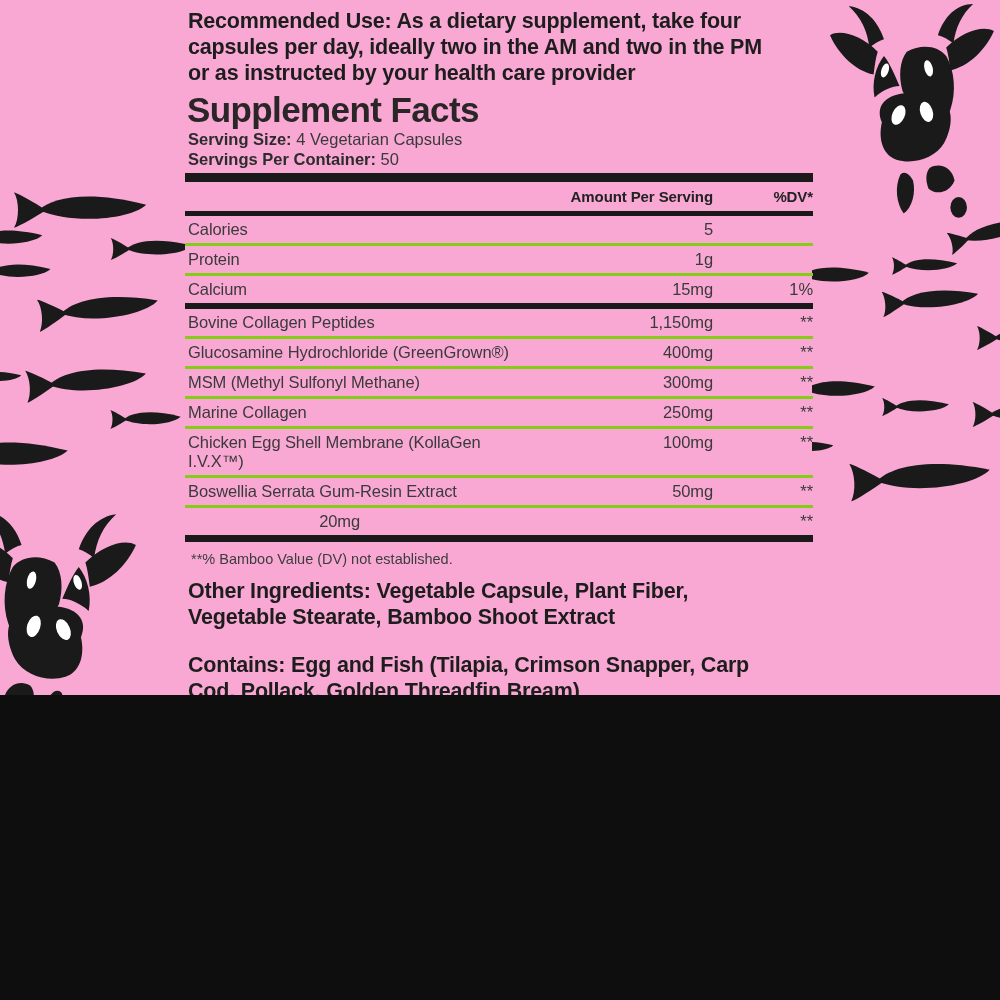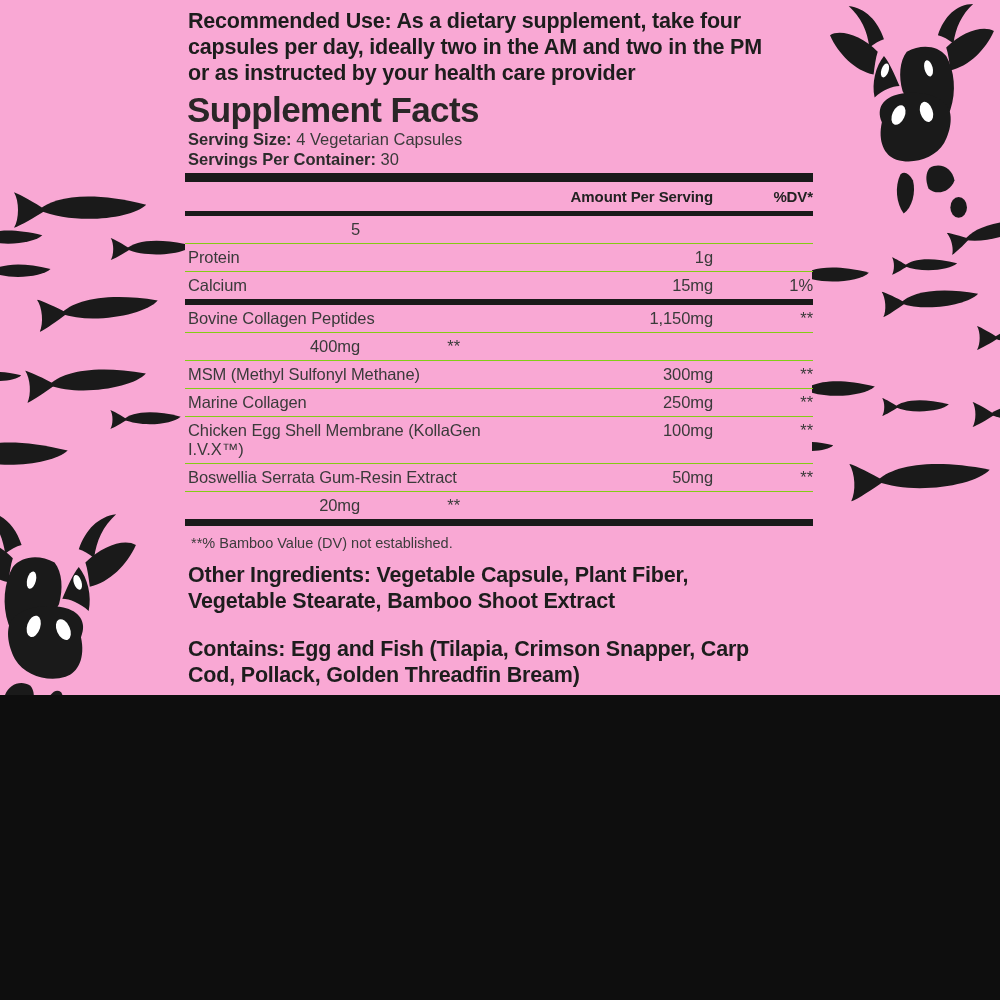--- a/index.html
+++ b/index.html
@@ -22,23 +22,23 @@
     letter-spacing:-0.6px;color:#2a2627;}
   .serving-line{margin:0 0 0 3px;font-size:16.5px;line-height:20px;color:#3a3a3a;}
   .serving-line:first-of-type{margin-top:3px;}
   .serving-label{font-weight:bold;color:#2c2c2c;}
   .bar{background:#1a1a1a;}
   .bar-top{height:9px;margin-top:4px;}
   .bar-header{height:5px;}
   .bar-mid{height:6px;}
   .bar-bottom{height:7px;}
   .trow{display:flex;align-items:baseline;padding:4px 0;font-size:16.5px;line-height:19px;
-    color:var(--table-text,#3a3a3a);letter-spacing:-0.1px;}
+    color:var(--table-text,#3a3a3a);letter-spacing:-0.1px;justify-content:space-between;}
   .trow-header{padding:5px 0;font-size:15px;font-weight:bold;color:#222;}
-  .tgroup .trow + .trow{border-top:1px solid #84cc16;}
+  .tgroup .trow + .trow{border-top:3px solid #84cc16;}
   .tname{flex:1;padding-left:3px;}
   .tamt{width:175px;text-align:right;}
   .tdv{width:100px;text-align:right;}
   .footnote{margin:0 0 0 6px;font-size:14.5px;line-height:21.5px;color:#3c3c3c;}
   .footnotes{margin-top:7px;}
   .other-ingredients{margin:7px 0 0 3px;width:600px;font-size:21.5px;line-height:26px;
     font-weight:bold;color:#1d1d1d;letter-spacing:-0.2px;}
   .contains{margin-top:22px;}
   
   .footer{position:absolute;left:0;top:695px;width:1000px;height:305px;
@@ -140,33 +140,34 @@
       </svg>
     <svg class="fish" style="left:38px;top:460px;transform:rotate(-3deg)" width="142" height="38">
         <use href="#sym-fish"></use>
       </svg>
   </div>
 
   <main class="label-col">
     <p class="recommended-use">Recommended Use: As a dietary supplement, take four capsules per day, ideally two in the AM and two in the PM or as instructed by your health care provider</p>
     <h1 class="facts-title">Supplement Facts</h1>
     <p class="serving-line"><span class="serving-label">Serving Size:</span> <span>4 Vegetarian Capsules</span></p>
-    <p class="serving-line"><span class="serving-label">Servings Per Container:</span> <span>30</span></p>
+    <p class="serving-line"><span class="serving-label">Servings Per Container:</span> <span>50</span></p>
 
     <div class="bar bar-top"></div>
 
     <div class="trow trow-header">
       <span class="tname"></span>
       <span class="tamt">Amount Per Serving</span>
       <span class="tdv">%DV*</span>
     </div>
     <div class="bar bar-header"></div>
 
     <div class="tgroup">
       <div class="trow">
+          <span class="tname">Calories</span>
           <span class="tamt">5</span>
           <span class="tdv"></span>
         </div>
       <div class="trow">
           <span class="tname">Protein</span>
           <span class="tamt">1g</span>
           <span class="tdv"></span>
         </div>
       <div class="trow">
           <span class="tname">Calcium</span>
@@ -177,20 +178,21 @@
 
     <div class="bar bar-mid"></div>
 
     <div class="tgroup">
       <div class="trow">
           <span class="tname">Bovine Collagen Peptides</span>
           <span class="tamt">1,150mg</span>
           <span class="tdv">**</span>
         </div>
       <div class="trow">
+          <span class="tname">Glucosamine Hydrochloride (GreenGrown®)</span>
           <span class="tamt">400mg</span>
           <span class="tdv">**</span>
         </div>
       <div class="trow">
           <span class="tname">MSM (Methyl Sulfonyl Methane)</span>
           <span class="tamt">300mg</span>
           <span class="tdv">**</span>
         </div>
       <div class="trow">
           <span class="tname">Marine Collagen</span>

